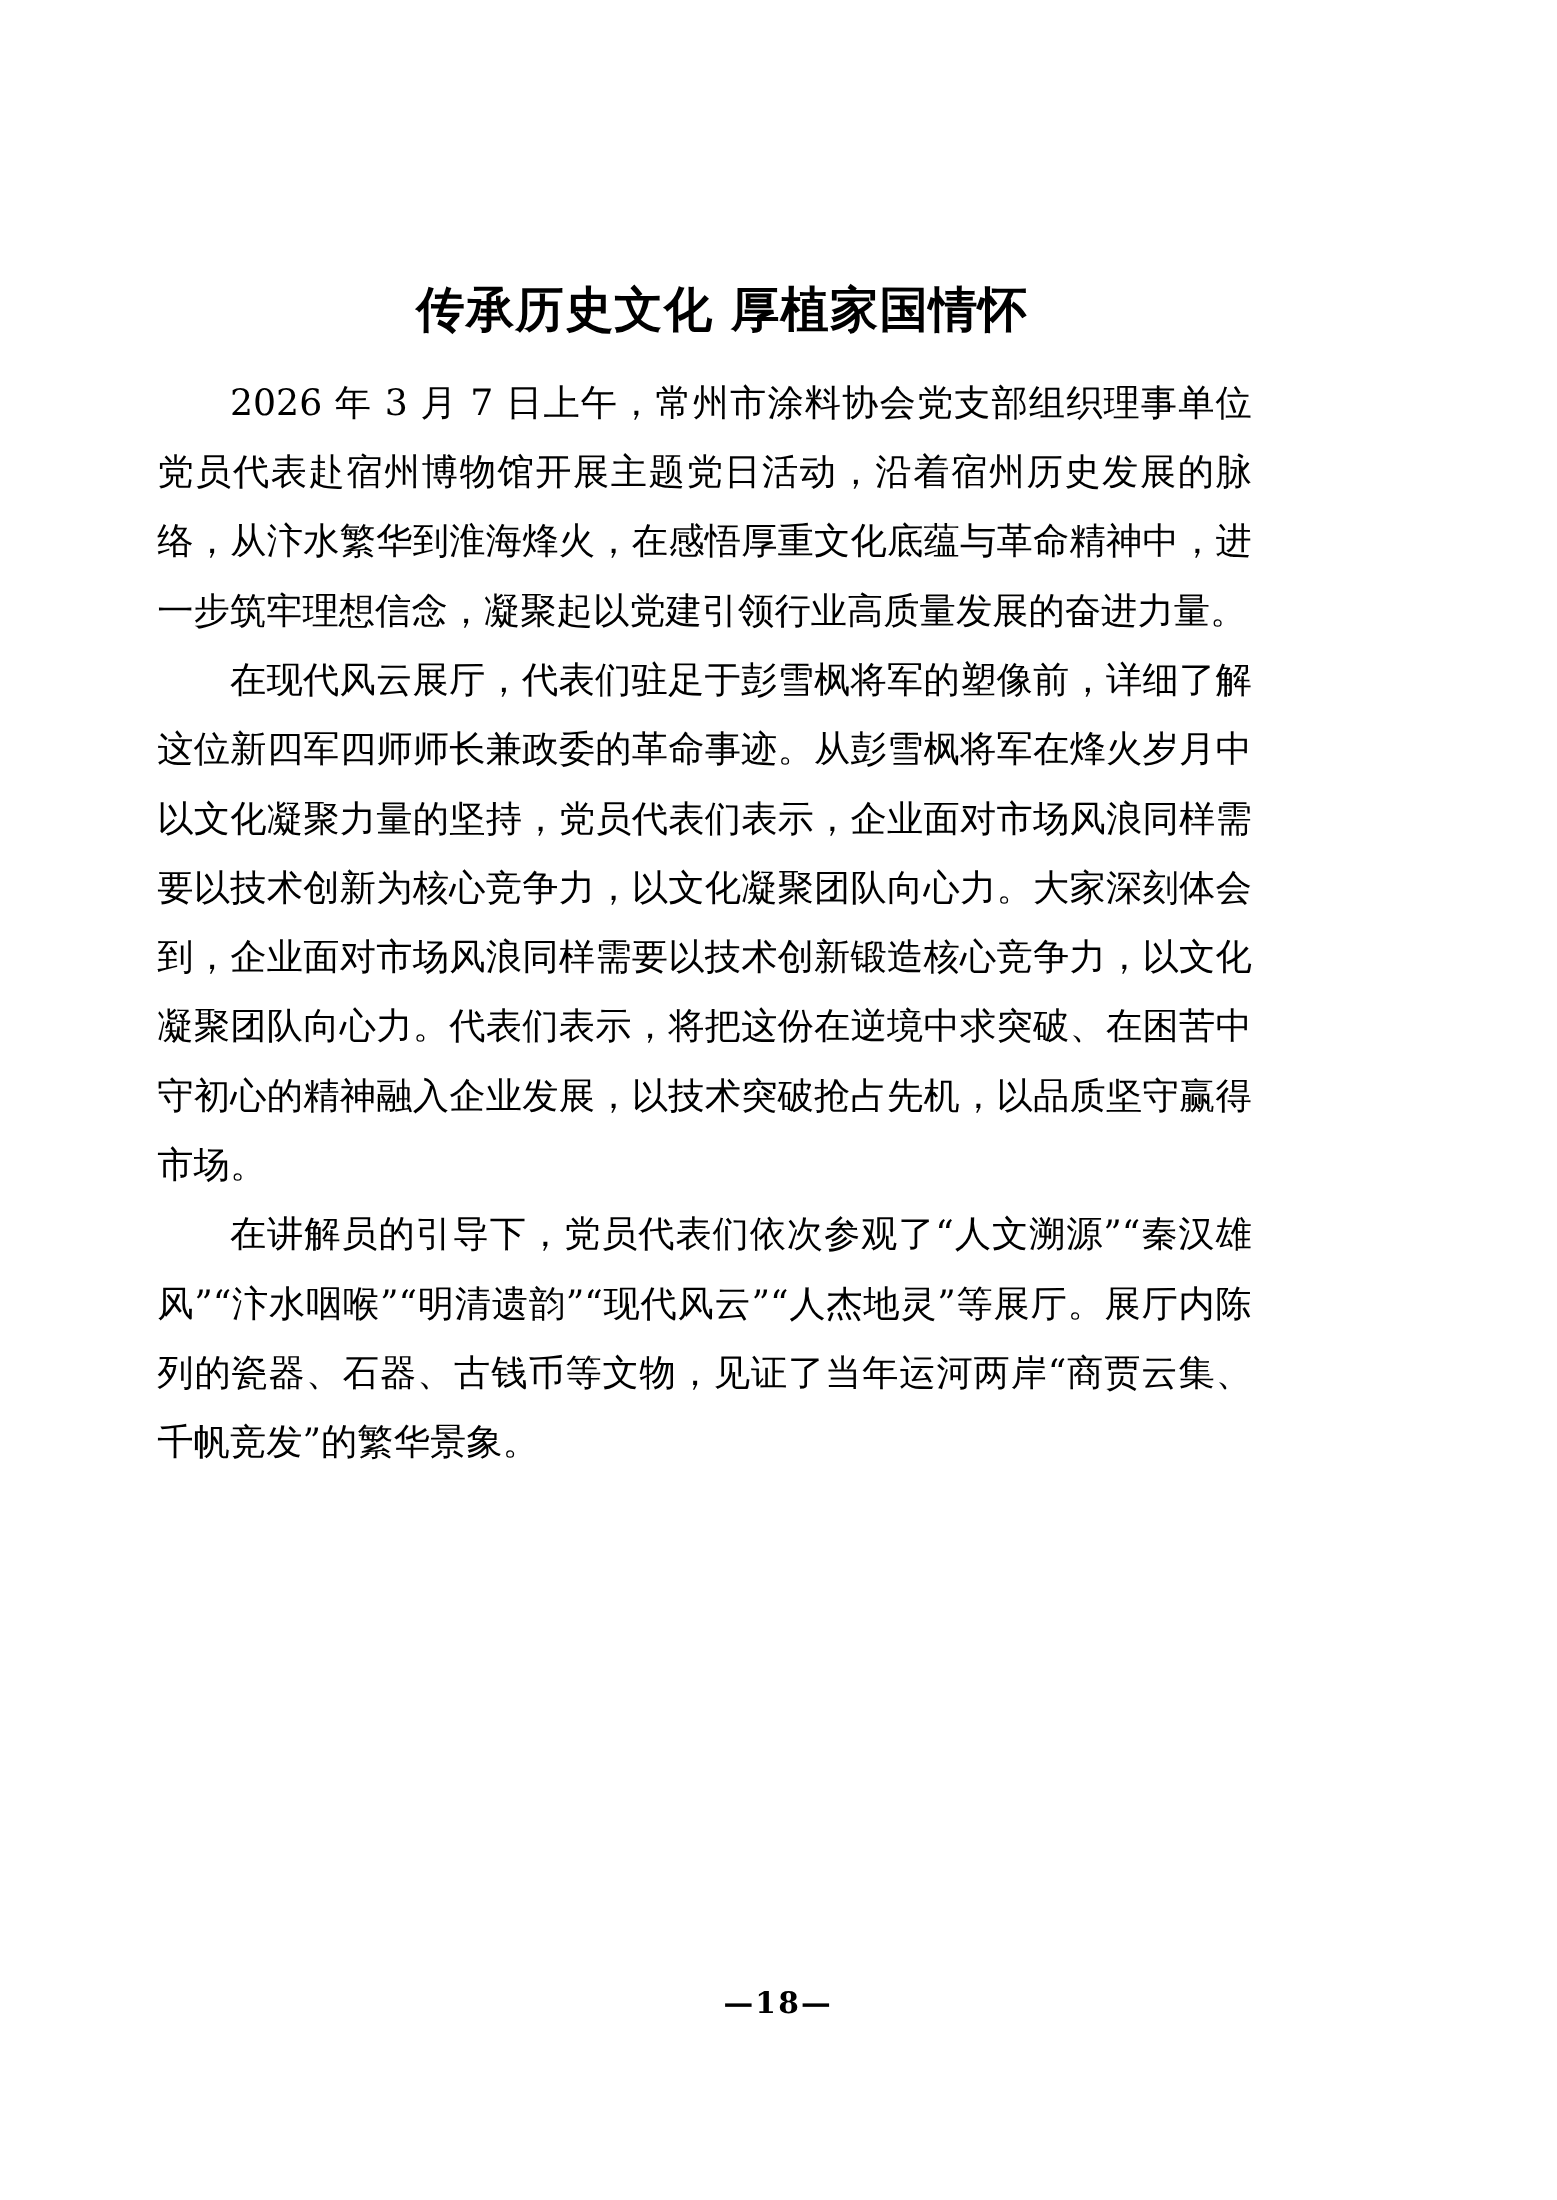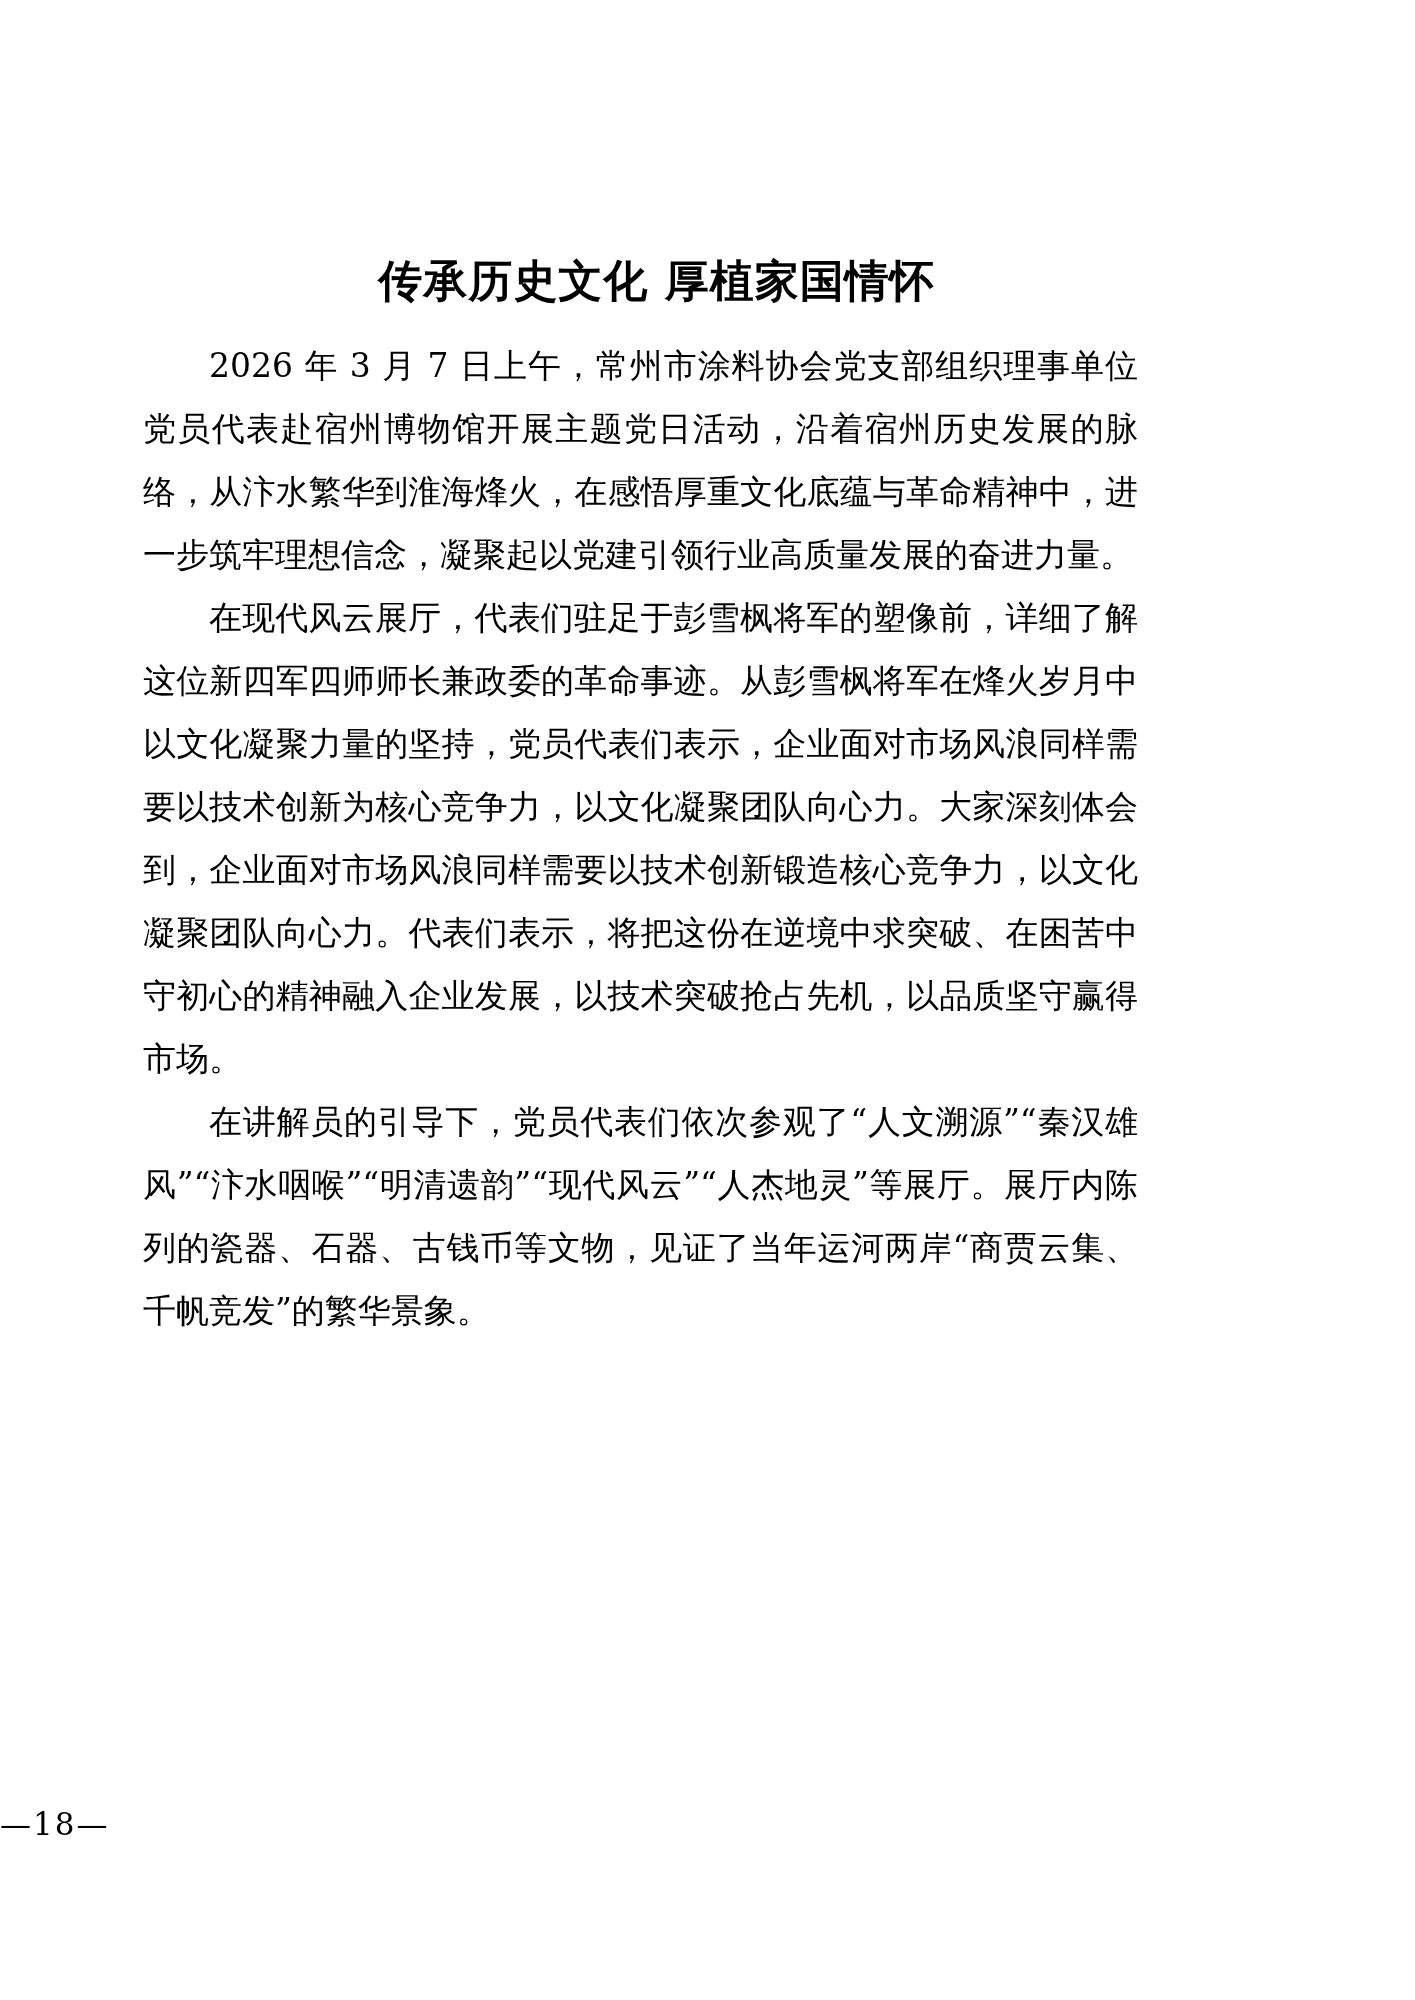--- a/index.html
+++ b/index.html
@@ -44,22 +44,24 @@
     margin: 0;
     padding: 0;
     text-indent: 2em;
     word-break: break-all;
   }
   .page-number {
     position: absolute;
     top: 1806px;
     left: 0;
     width: 1415px;
-    font-size: 31px;
+    text-align: center;
+    font-size: 27px;
     letter-spacing: 2px;
+    font-weight: bold;
   }
 </style>
 </head>
 <body>
 
 <div class="page">
   <h1 class="doc-title">传承历史文化 厚植家国情怀</h1>
 
   <div class="doc-body" id="paragraph-container">
       <p>2026 年 3 月 7 日上午，常州市涂料协会党支部组织理事单位党员代表赴宿州博物馆开展主题党日活动，沿着宿州历史发展的脉络，从汴水繁华到淮海烽火，在感悟厚重文化底蕴与革命精神中，进一步筑牢理想信念，凝聚起以党建引领行业高质量发展的奋进力量。</p>

